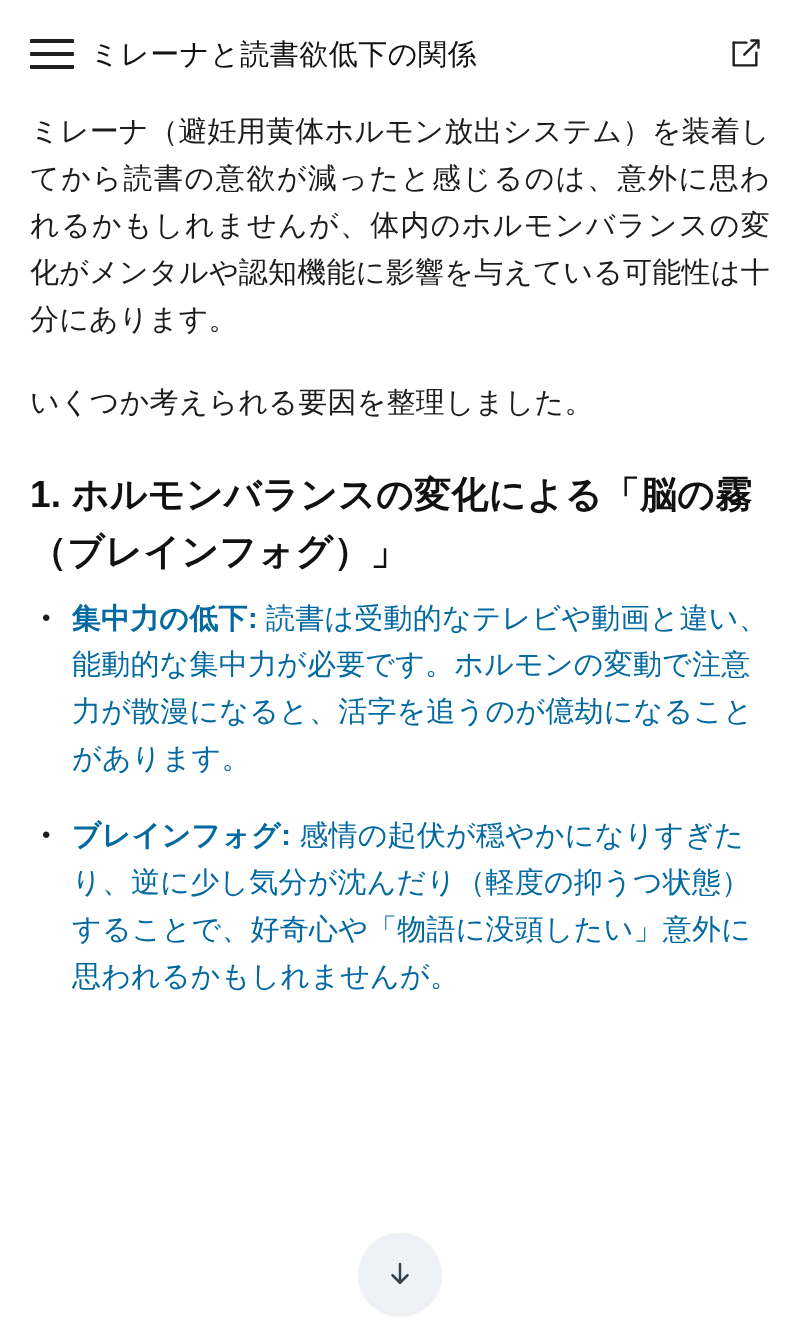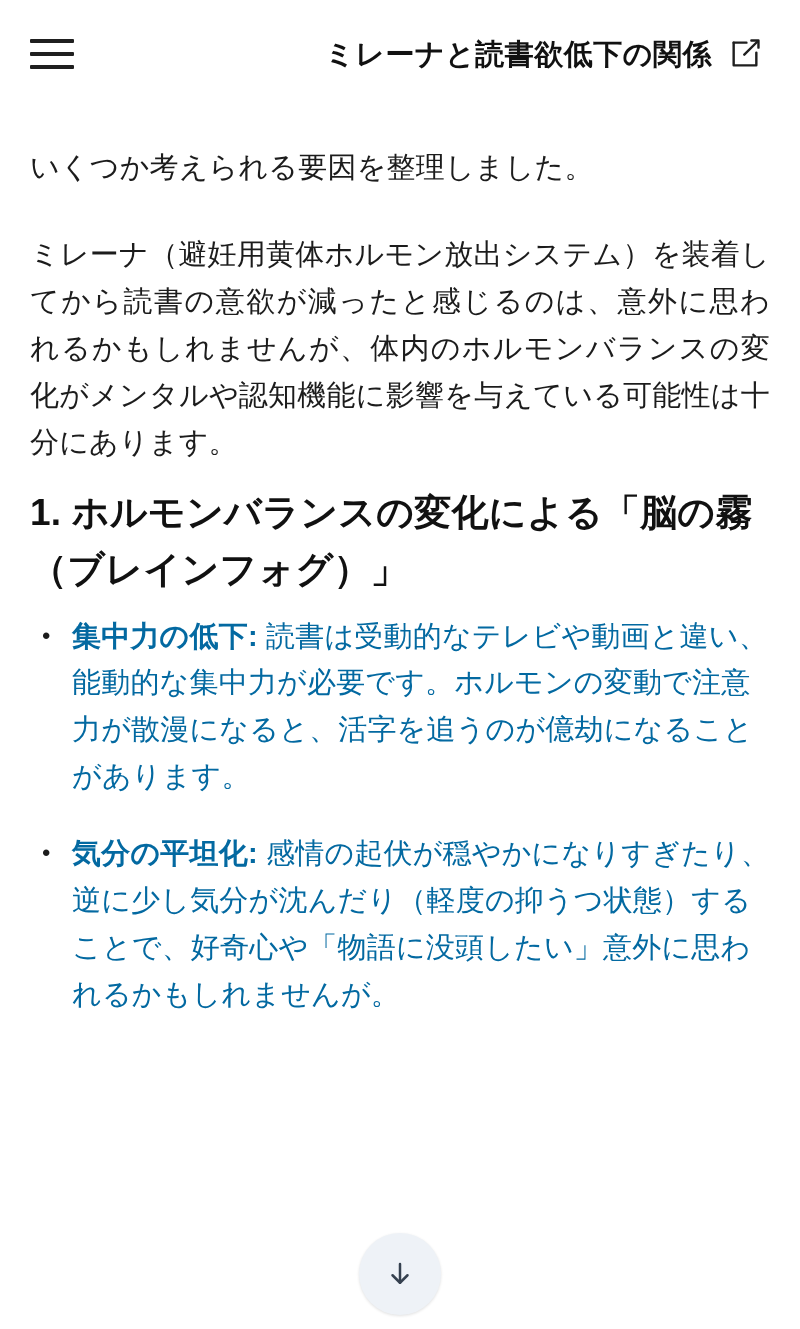--- a/index.html
+++ b/index.html
@@ -37,24 +37,24 @@
   }
   .menu-btn span {
     display: block;
     width: 44px;
     height: 4px;
     background: #1f1f1f;
     border-radius: 1px;
   }
   .header-title {
     flex: 1 1 auto;
-    text-align: right;
+    text-align: left;
     font-size: 29px;
     line-height: 1.2;
-    font-weight: 700;
+    font-weight: 400;
     color: #111111;
     letter-spacing: 0.5px;
     padding: 0 6px;
     white-space: nowrap;
   }
   .edit-btn {
     width: 54px;
     height: 54px;
     display: flex;
     align-items: center;
@@ -147,33 +147,33 @@
       <path d="M4 4h9"></path>
       <path d="M4 4v16h16v-9"></path>
       <path d="M21 3l-9.5 9.5"></path>
       <path d="M16.5 2.5h5v5"></path>
     </svg>
   </div>
 </div>
 
 <div class="content">
 
+  <p class="para">ミレーナ（避妊用黄体ホルモン放出システム）を装着してから読書の意欲が減ったと感じるのは、意外に思われるかもしれませんが、体内のホルモンバランスの変化がメンタルや認知機能に影響を与えている可能性は十分にあります。</p>
+
   <p class="para spaced">いくつか考えられる要因を整理しました。</p>
-
-  <p class="para">ミレーナ（避妊用黄体ホルモン放出システム）を装着してから読書の意欲が減ったと感じるのは、意外に思われるかもしれませんが、体内のホルモンバランスの変化がメンタルや認知機能に影響を与えている可能性は十分にあります。</p>
 
   <h2 class="heading">1. ホルモンバランスの変化による「脳の霧（ブレインフォグ）」</h2>
 
 
   <ul class="bullets">
     <li>
       <span class="b-term">集中力の低下:</span><span> 読書は受動的なテレビや動画と違い、能動的な集中力が必要です。ホルモンの変動で注意力が散漫になると、活字を追うのが億劫になることがあります。</span>
     </li>
     <li>
-      <span class="b-term">気分の平坦化:</span><span> 感情の起伏が穏やかになりすぎたり、逆に少し気分が沈んだり（軽度の抑うつ状態）することで、好奇心や「物語に没頭したい」意外に思われるかもしれませんが。</span>
+      <span class="b-term">ブレインフォグ:</span><span> 感情の起伏が穏やかになりすぎたり、逆に少し気分が沈んだり（軽度の抑うつ状態）することで、好奇心や「物語に没頭したい」意外に思われるかもしれませんが。</span>
     </li>
   </ul>
 
 </div>
 
 <div class="scroll-fab">
   <svg width="30" height="30" viewBox="0 0 24 24" fill="none" stroke="#35414f" stroke-width="2" stroke-linecap="round" stroke-linejoin="round" aria-hidden="true">
     <path d="M12 4v15"></path>
     <path d="M6 13l6 6 6-6"></path>
   </svg>

